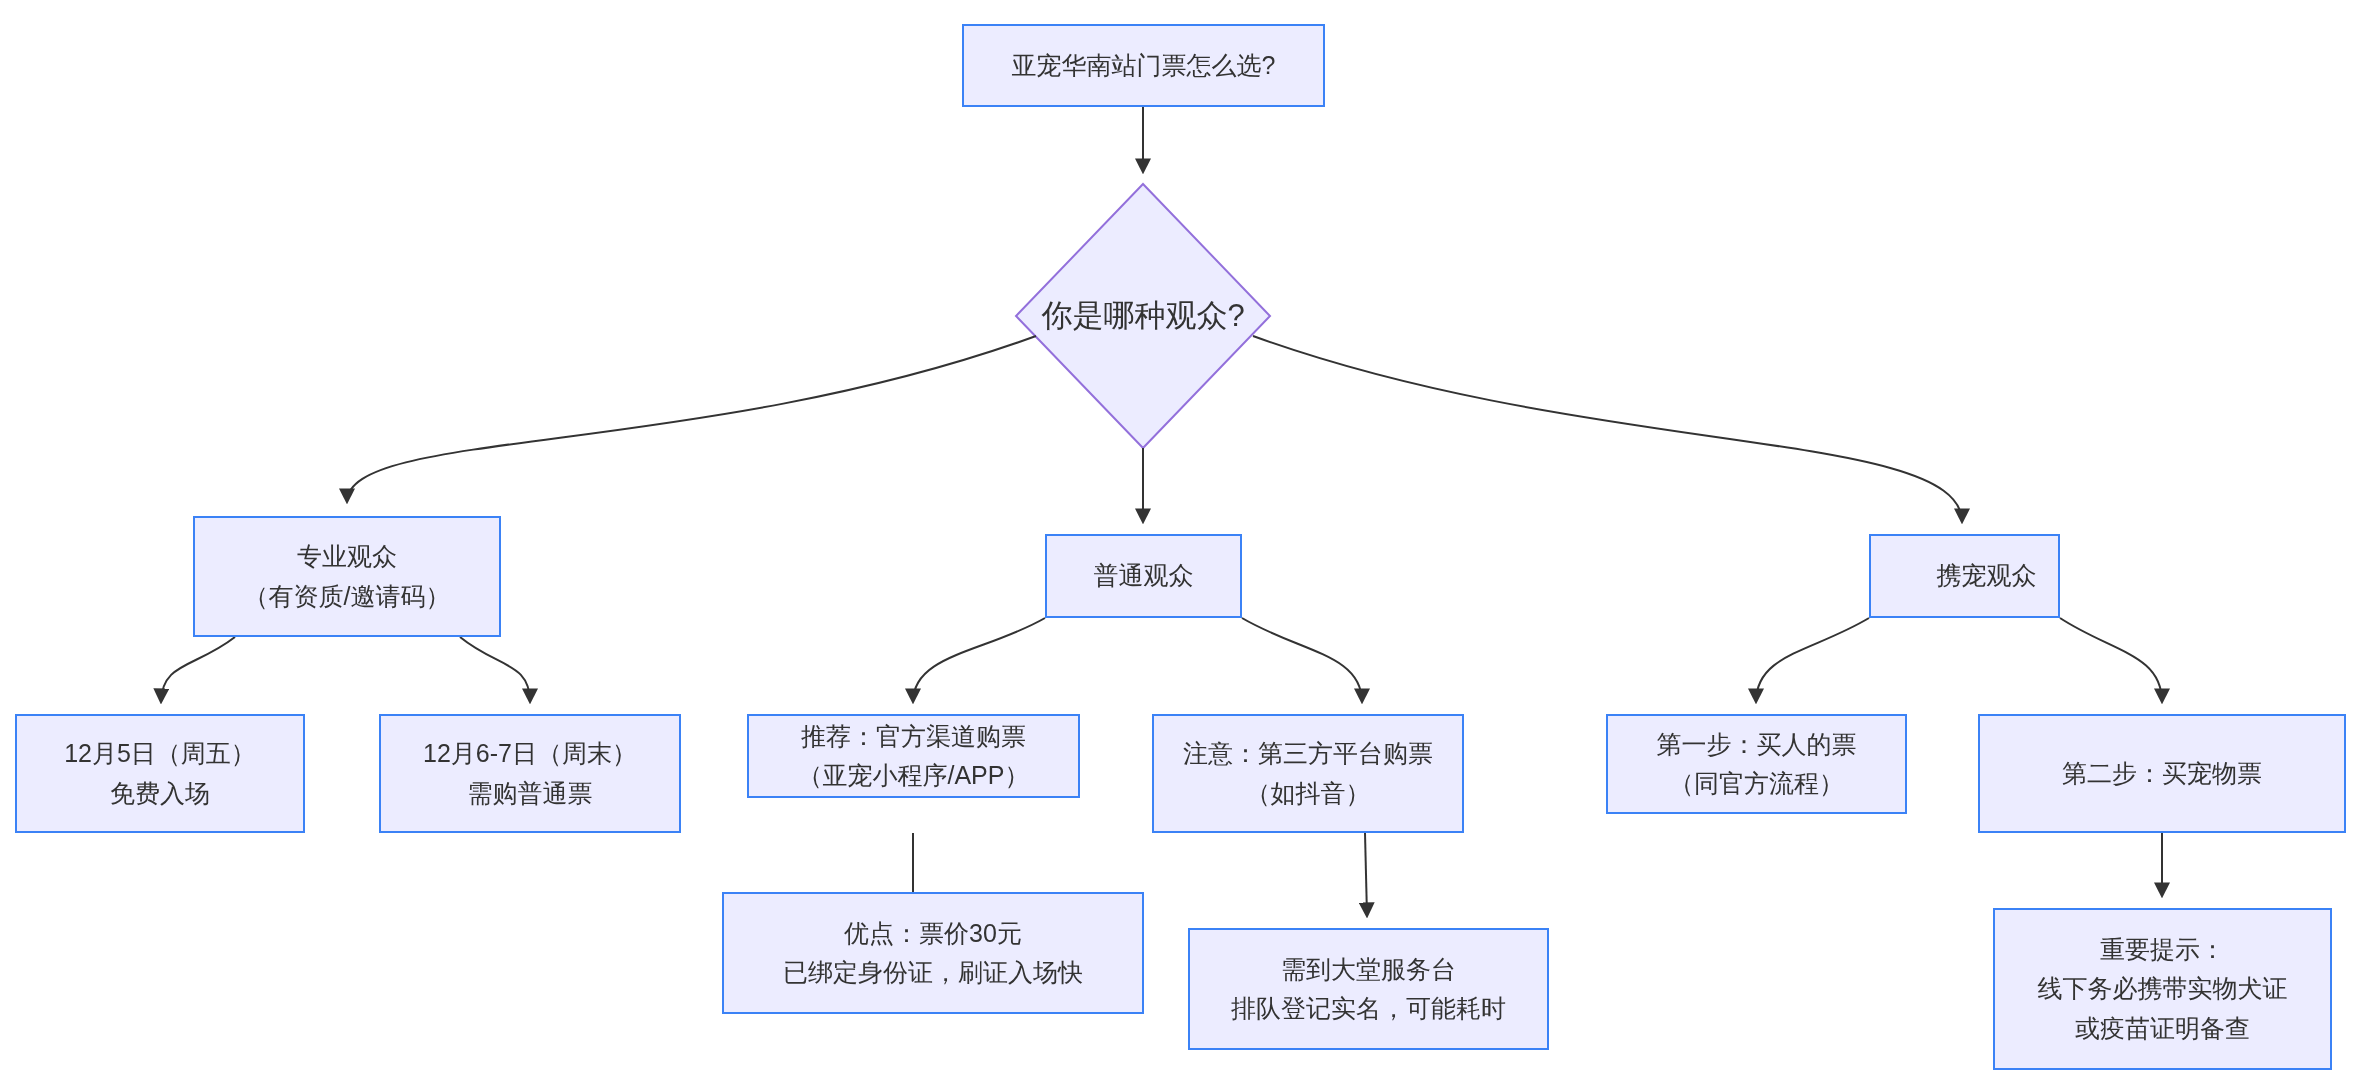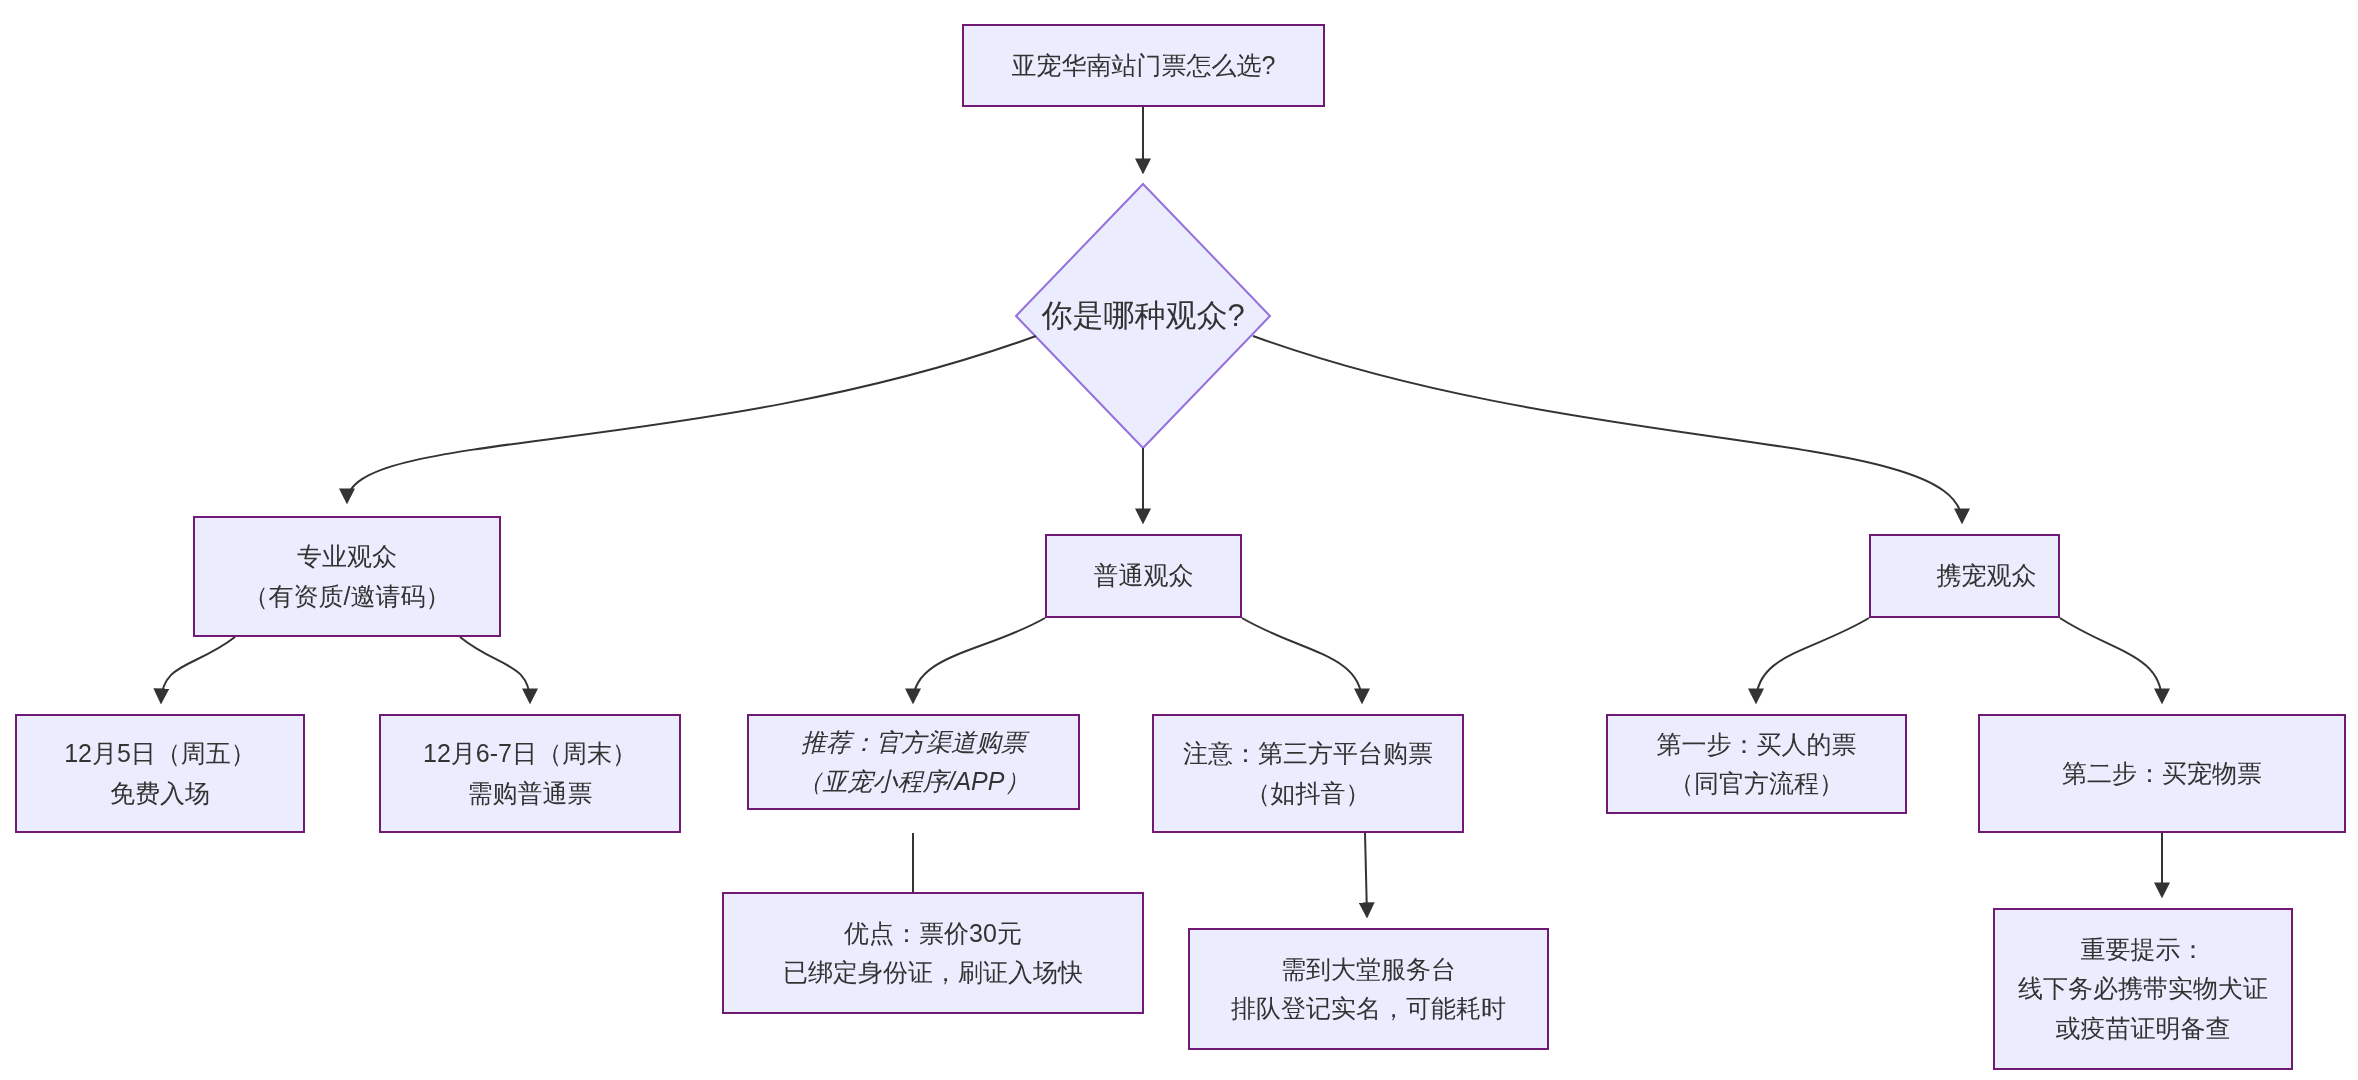--- a/index.html
+++ b/index.html
@@ -18,21 +18,21 @@
   .edge-layer {
     position: absolute;
     left: 0; top: 0;
     width: 2358px;
     height: 1080px;
   }
   .node {
     position: absolute;
     box-sizing: border-box;
     background: #ECECFF;
-    border: 2px solid #701a75;
+    border: 2px solid #3b82f6;
     display: flex;
     flex-direction: column;
     align-items: center;
     justify-content: center;
     text-align: center;
     color: #333333;
     font-size: 25px;
     line-height: 1.58;
   }
   .node .line { white-space: nowrap; }
@@ -46,27 +46,27 @@
     font-size: 31px;
   }
   
   #n-root        { left: 962px;  top: 24px;  width: 363px; height: 83px;  }
   #n-decision-lb { left: 1003px; top: 294px; width: 280px; height: 44px;  }
   #n-pro         { left: 193px;  top: 516px; width: 308px; height: 121px; }
   #n-normal      { left: 1045px; top: 534px; width: 197px; height: 84px;  }
   #n-pet         { left: 1869px; top: 534px; width: 191px; height: 84px; padding-left: 44px;  }
   #n-profri      { left: 15px;   top: 714px; width: 290px; height: 119px; }
   #n-proweekend  { left: 379px;  top: 714px; width: 302px; height: 119px; }
-  #n-official    { left: 747px;  top: 714px; width: 333px; height: 96px; font-style: italic; }
+  #n-official    { left: 747px;  top: 714px; width: 333px; height: 84px; }
   #n-thirdparty  { left: 1152px; top: 714px; width: 312px; height: 119px; }
   #n-petstep1    { left: 1606px; top: 714px; width: 301px; height: 100px; }
   #n-petstep2    { left: 1978px; top: 714px; width: 368px; height: 119px; }
   #n-benefit     { left: 722px;  top: 892px; width: 422px; height: 122px; }
   #n-desk        { left: 1188px; top: 928px; width: 361px; height: 122px; text-align: center; }
-  #n-reminder    { left: 1993px; top: 908px; width: 300px; height: 162px; }
+  #n-reminder    { left: 1993px; top: 908px; width: 339px; height: 162px; }
 </style>
 </head>
 <body>
 
 <div class="canvas">
 
   <svg class="edge-layer" viewBox="0 0 2358 1080" xmlns="http://www.w3.org/2000/svg">
     <defs>
       <marker id="arrow" viewBox="0 0 10 10" refX="8.5" refY="5" markerWidth="8" markerHeight="8" orient="auto-start-reverse">
         <path d="M0,0 L10,5 L0,10 z" fill="#333333"></path>

